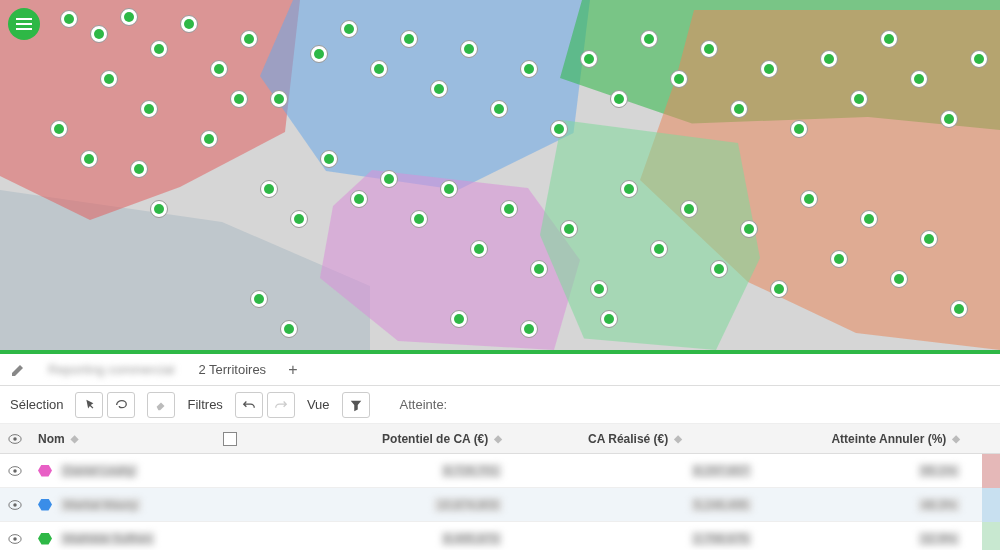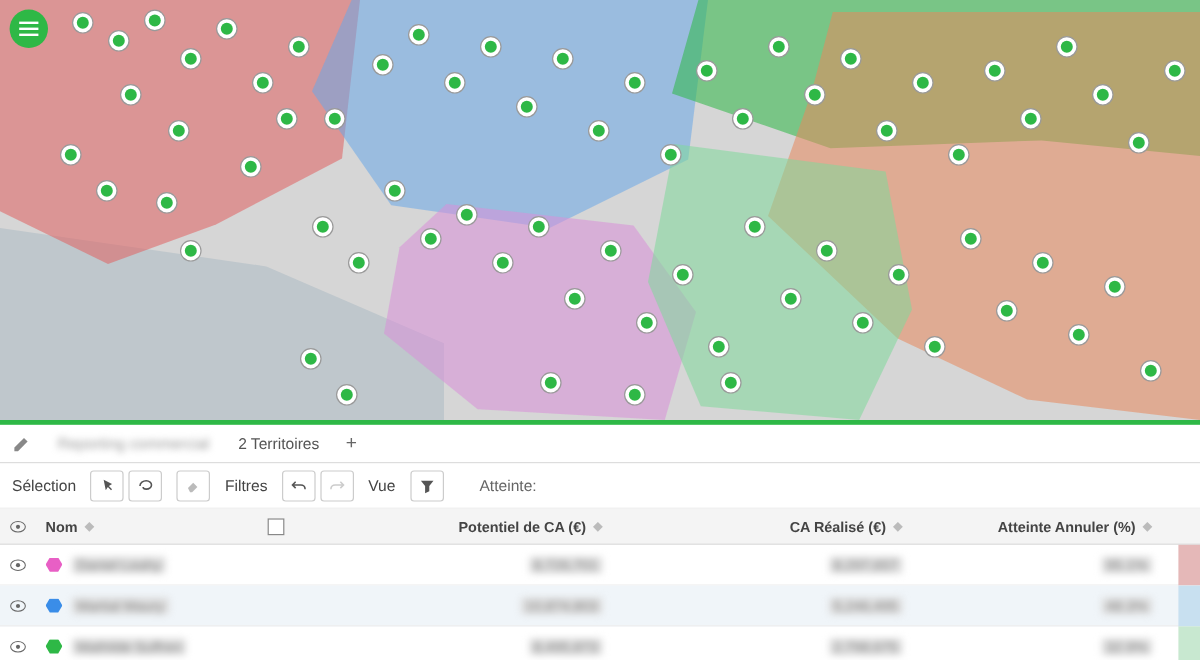--- a/index.html
+++ b/index.html
@@ -31,21 +31,21 @@
 .tool-btn svg{width:14px;height:14px}
 .tool-group{display:flex;gap:4px}
 .search-label{color:#666;margin-left:18px}
 .table-head{display:flex;align-items:center;height:30px;background:#f4f4f4;border-bottom:1px solid #ddd;font-size:12px;color:#444;font-weight:bold}
 .th{display:flex;align-items:center;gap:6px;padding:0 8px}
 .th-sort{color:#bbb;font-size:10px;cursor:pointer}
 .eye-col{width:30px;justify-content:center}
 .name-col{width:180px}
 .chk-col{width:40px;justify-content:center}
 .pot-col{width:260px;justify-content:flex-end}
-.ca-col{width:250px;justify-content:flex-end}
+.ca-col{width:250px;justify-content:center}
 .obj-col{flex:1;justify-content:flex-end;padding-right:40px}
 .table-row{display:flex;align-items:center;height:34px;border-bottom:1px solid #eee;font-size:12px;color:#555}
 .table-row.alt{background:#f0f5f9}
 .td{padding:0 8px;display:flex;align-items:center}
 .hex{width:14px;height:12px;clip-path:polygon(25% 0,75% 0,100% 50%,75% 100%,25% 100%,0 50%)}
 .name-cell{display:flex;align-items:center;gap:8px}
 .blur-txt{filter:blur(3px);color:#888;background:#ddd;border-radius:2px;padding:0 4px}
 .eye-ico{width:16px;height:12px}
 .chkbox{width:14px;height:14px;border:1px solid #888;background:#fff}
 .end-cell{position:absolute;right:0;width:18px;height:34px}

